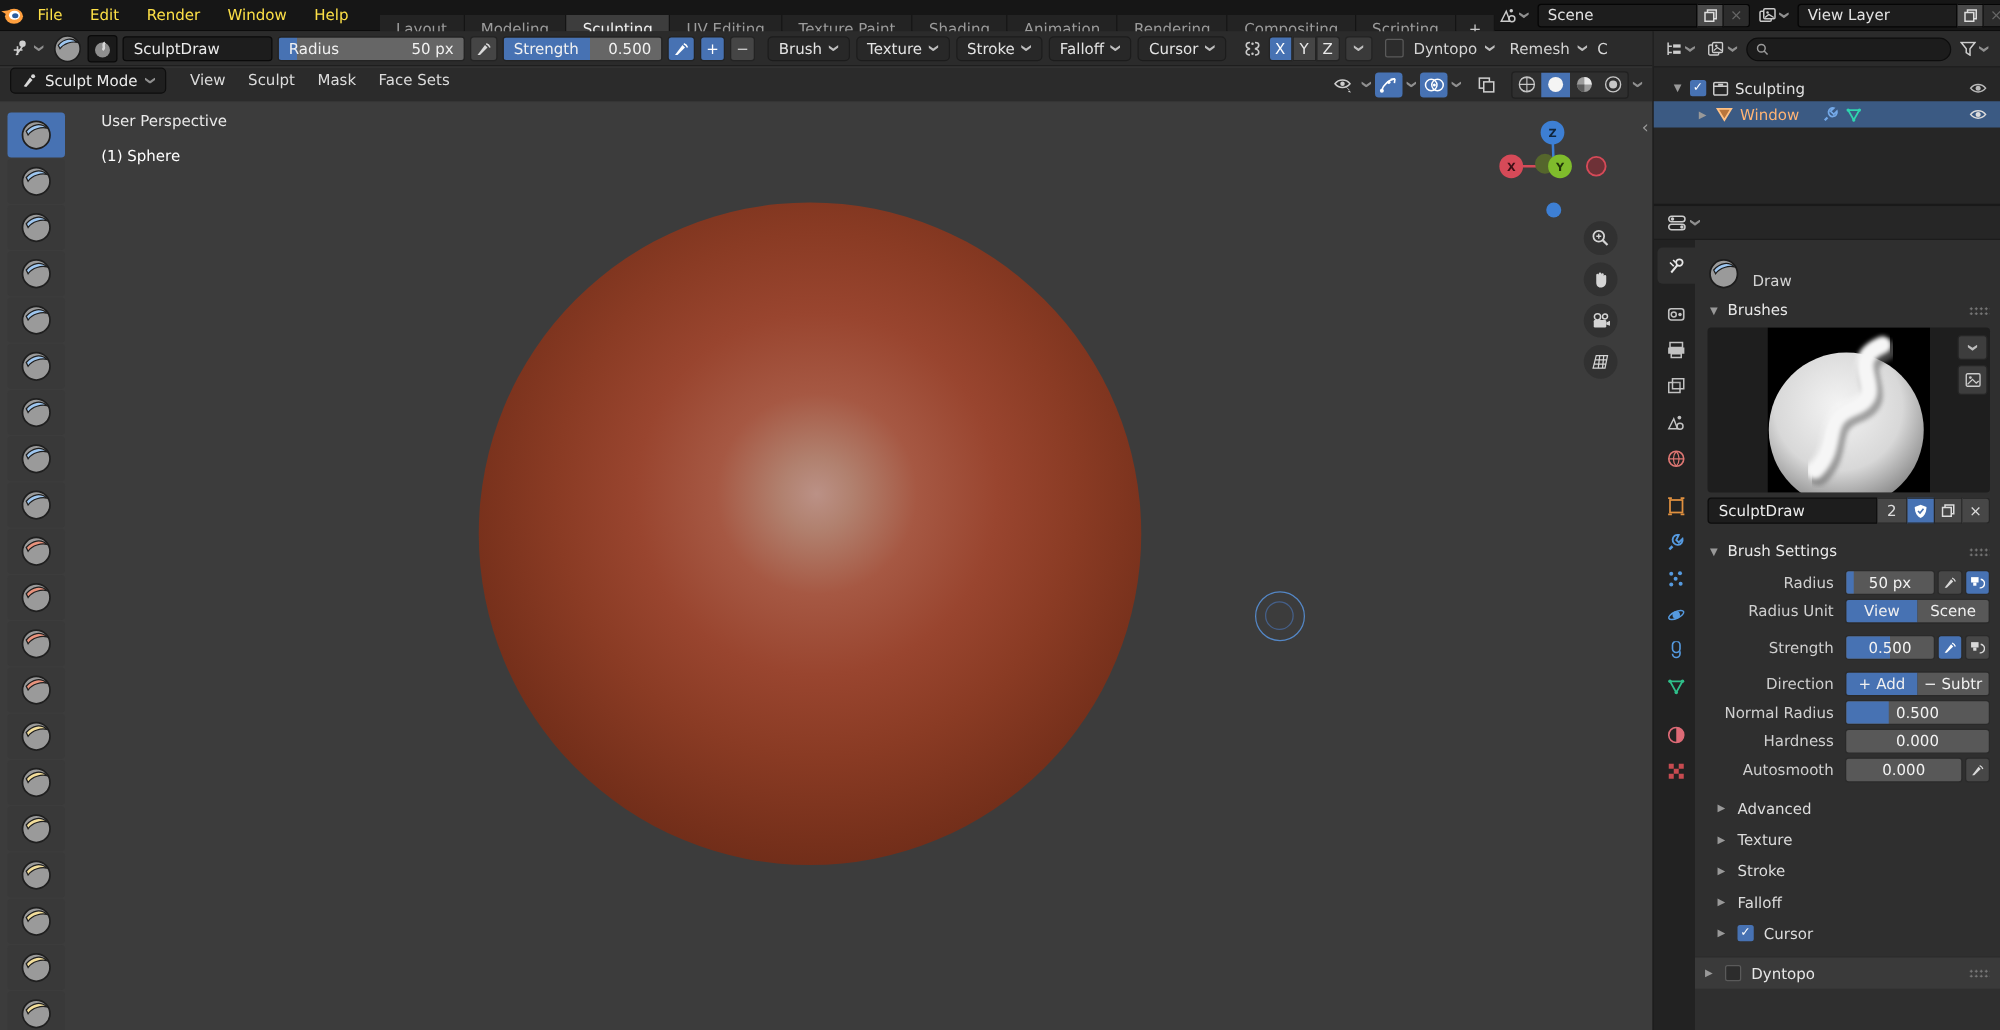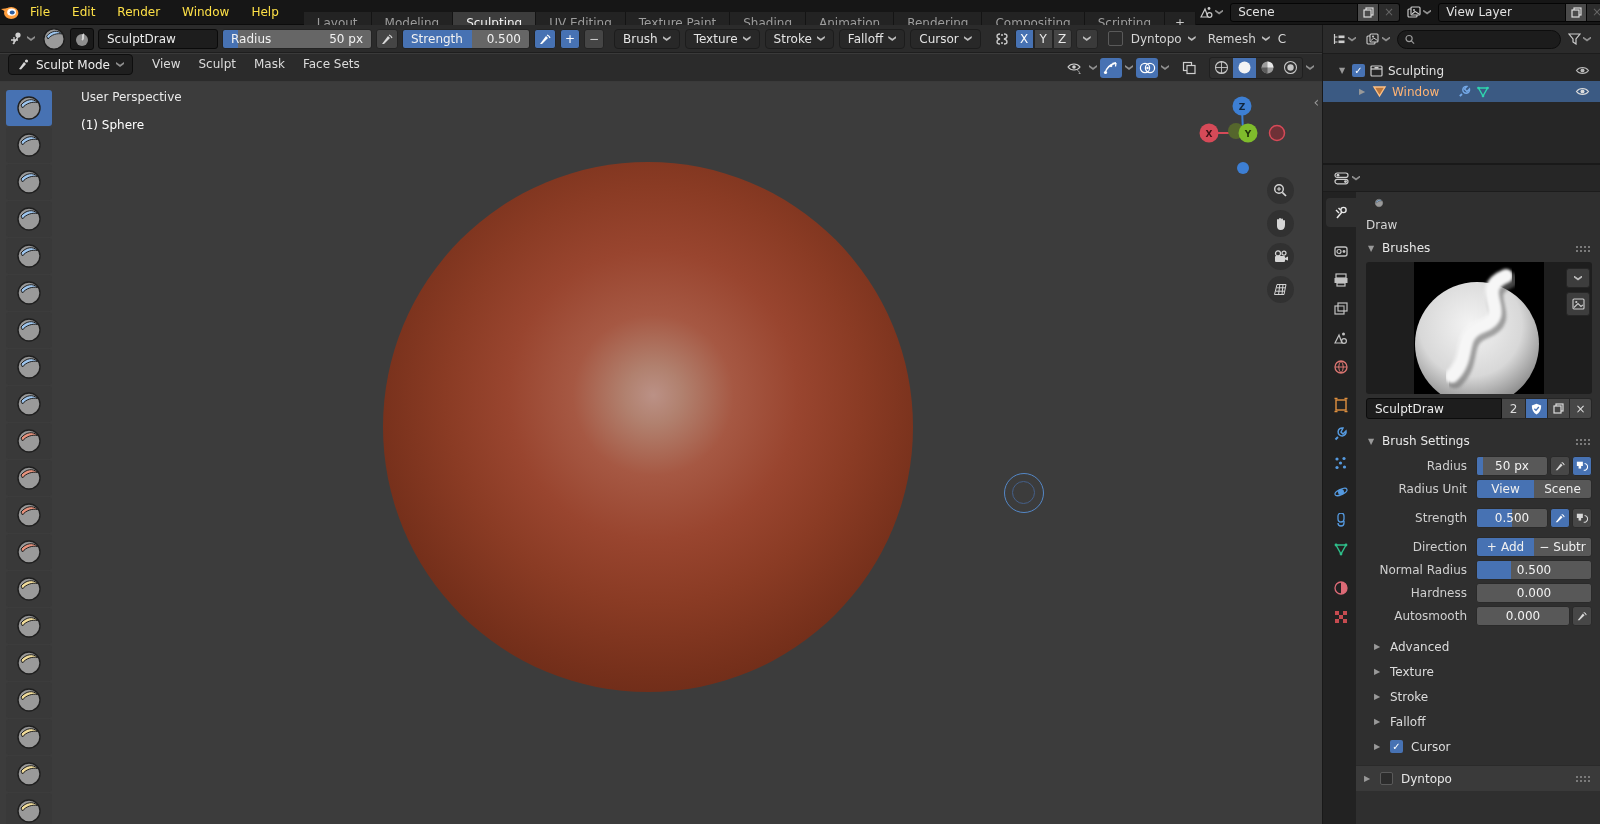--- a/index.html
+++ b/index.html
@@ -85,21 +85,21 @@
 
   
   .props { flex:1; display:flex; flex-direction:column; }
   .props-hdr { height:27px; background:#262626; border-bottom:1px solid #1c1c1c; display:flex; align-items:center; padding:0 8px; gap:3px; }
   .props-body { flex:1; display:flex; }
   .ptab-rail { width:33px; background:#222222; display:flex; flex-direction:column; align-items:stretch; padding-top:6px; }
   .ptab { height:29px; display:flex; align-items:center; justify-content:center; border-radius:4px 0 0 4px; margin-left:3px; }
   .ptab.active { background:#2f2f2f; }
   .ptab.gap { margin-top:9px; }
   .pcontent { flex:1; padding:6px 8px 0 10px; overflow:hidden; }
-  .draw-row { display:flex; align-items:flex-start; gap:10px; height:34px;flex-direction:column; }
+  .draw-row { display:flex; align-items:flex-end; gap:10px; height:34px; }
   .panel-hdr { height:24px; display:flex; align-items:center; gap:6px; color:#e8e8e8; margin-top:4px; }
   .grip { width:17px; height:7px; margin-left:auto; background-image:radial-gradient(#7a7a7a .9px, transparent 1px); background-size:4px 4px; }
   .preview-wrap { position:relative; height:132px; margin-top:2px; }
   .preview-well { position:absolute; left:0; top:0; width:226px; height:132px; background:#1e1e1e; border-radius:3px; display:flex; justify-content:center; }
   .side-btn { position:absolute; right:2px; width:24px; height:20px; background:#3d3d3d; border:1px solid #262626; border-radius:3px; display:flex; align-items:center; justify-content:center; }
   .name-row { display:flex; margin-top:4px; height:21px; }
   .nr-field { width:136px; background:#1d1d1d; border:1px solid #0c0c0c; border-radius:3px 0 0 3px; display:flex; align-items:center; padding-left:8px; color:#ececec; }
   .nr-btn { width:22px; background:#474747; border:1px solid #262626; border-left:none; display:flex; align-items:center; justify-content:center; color:#ddd; }
   .nr-btn.blue { background:#4772b3; color:#fff; }
   .nr-btn.last { border-radius:0 3px 3px 0; }

